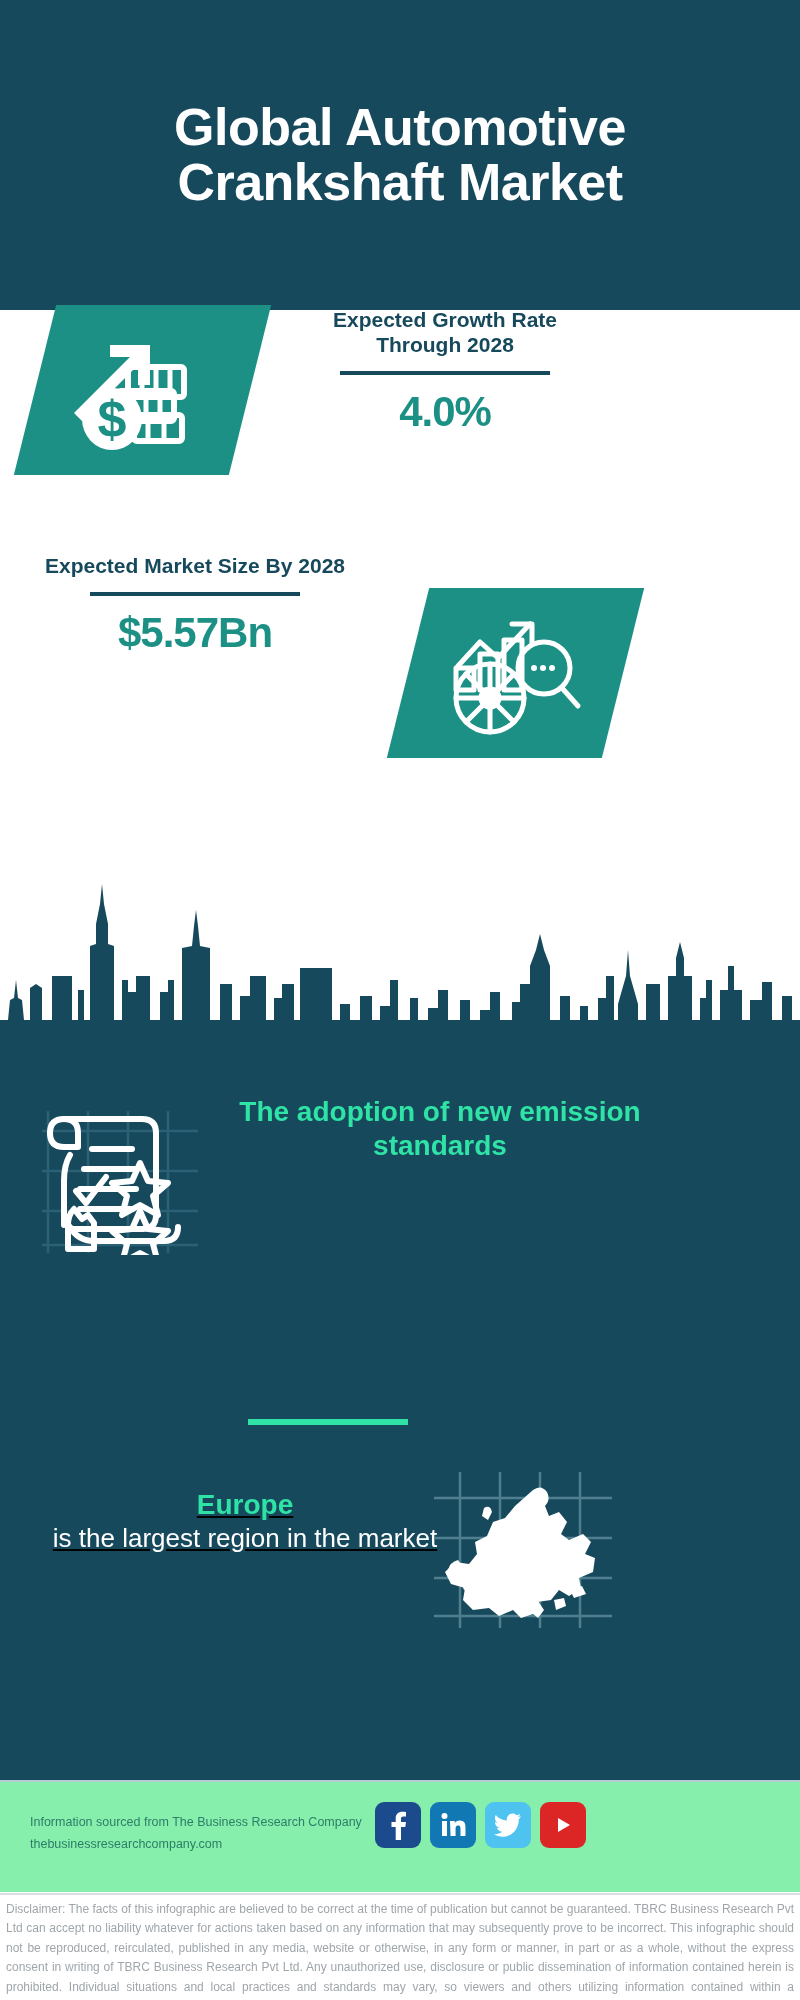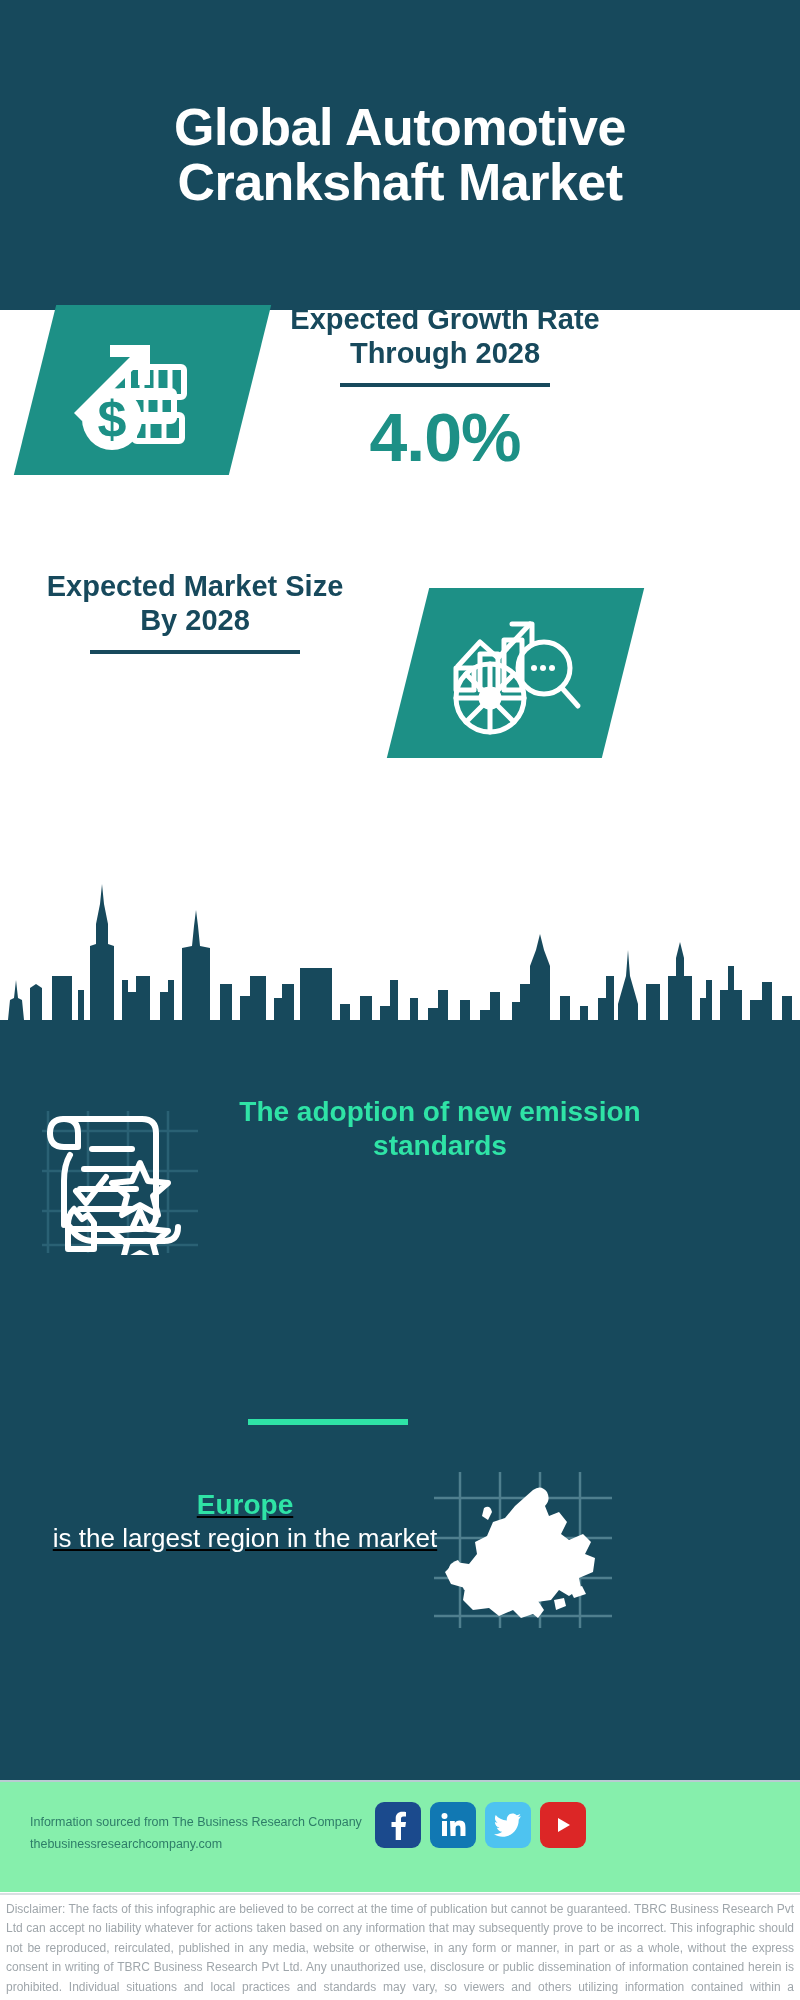--- a/index.html
+++ b/index.html
@@ -36,32 +36,32 @@
     transform:skewX(-14deg);
     display:flex;align-items:center;justify-content:center;
   }
   .para > .ico{transform:skewX(14deg);display:block;}
 
   .growth-para{left:35px;top:305px;width:215px;height:170px;}
   .size-para{left:408px;top:588px;width:215px;height:170px;}
 
   .block-text{position:absolute;text-align:center;}
   .kicker{
-    color:#17495c;font-size:29px;font-weight:bold;line-height:1.18;margin:6px;
+    color:#17495c;font-size:21px;font-weight:bold;line-height:1.18;margin:12px;
   }
   .rule{
     width:210px;height:4px;background:#17495c;margin:13px auto 10px auto;border:0;
   }
   .bigval{
-    color:#1d9086;font-size:68px;font-weight:bold;line-height:1;margin:16px;
+    color:#1d9086;font-size:42px;font-weight:bold;line-height:1;margin:16px;
     letter-spacing:-1px;
   }
 
   .growth-text{left:280px;top:296px;width:330px;}
-  .size-text{left:30px;top:563px;width:330px;}
+  .size-text{left:30px;top:542px;width:330px;}
 
   
   .dark-zone{
     position:absolute;left:0;top:880px;width:800px;height:900px;
   }
   .skyline{position:absolute;left:0;top:0;width:800px;height:900px;display:block;}
 
   .driver-row{
     position:absolute;left:0;top:1095px;width:800px;height:190px;
   }
@@ -143,20 +143,21 @@
 
   <div class="block-text growth-text">
     <p class="kicker">Expected Growth Rate Through 2028</p>
     <hr class="rule">
     <p class="bigval">4.0%</p>
   </div>
 
   <div class="block-text size-text">
     <p class="kicker">Expected Market Size By 2028</p>
     <hr class="rule">
+    <p class="bigval">$5.57Bn</p>
   </div>
 
   <div class="para size-para">
     <span class="ico">
       <svg width="140" height="130" viewBox="0 0 140 130">
         <g fill="none" stroke="#ffffff" stroke-width="5" stroke-linecap="round" stroke-linejoin="round">
           <polyline points="12,60 34,36 52,52 84,18"></polyline>
           <polyline points="66,18 86,18 86,38"></polyline>
           <rect x="10" y="62" width="18" height="22"></rect>
           <rect x="34" y="48" width="18" height="36"></rect>

